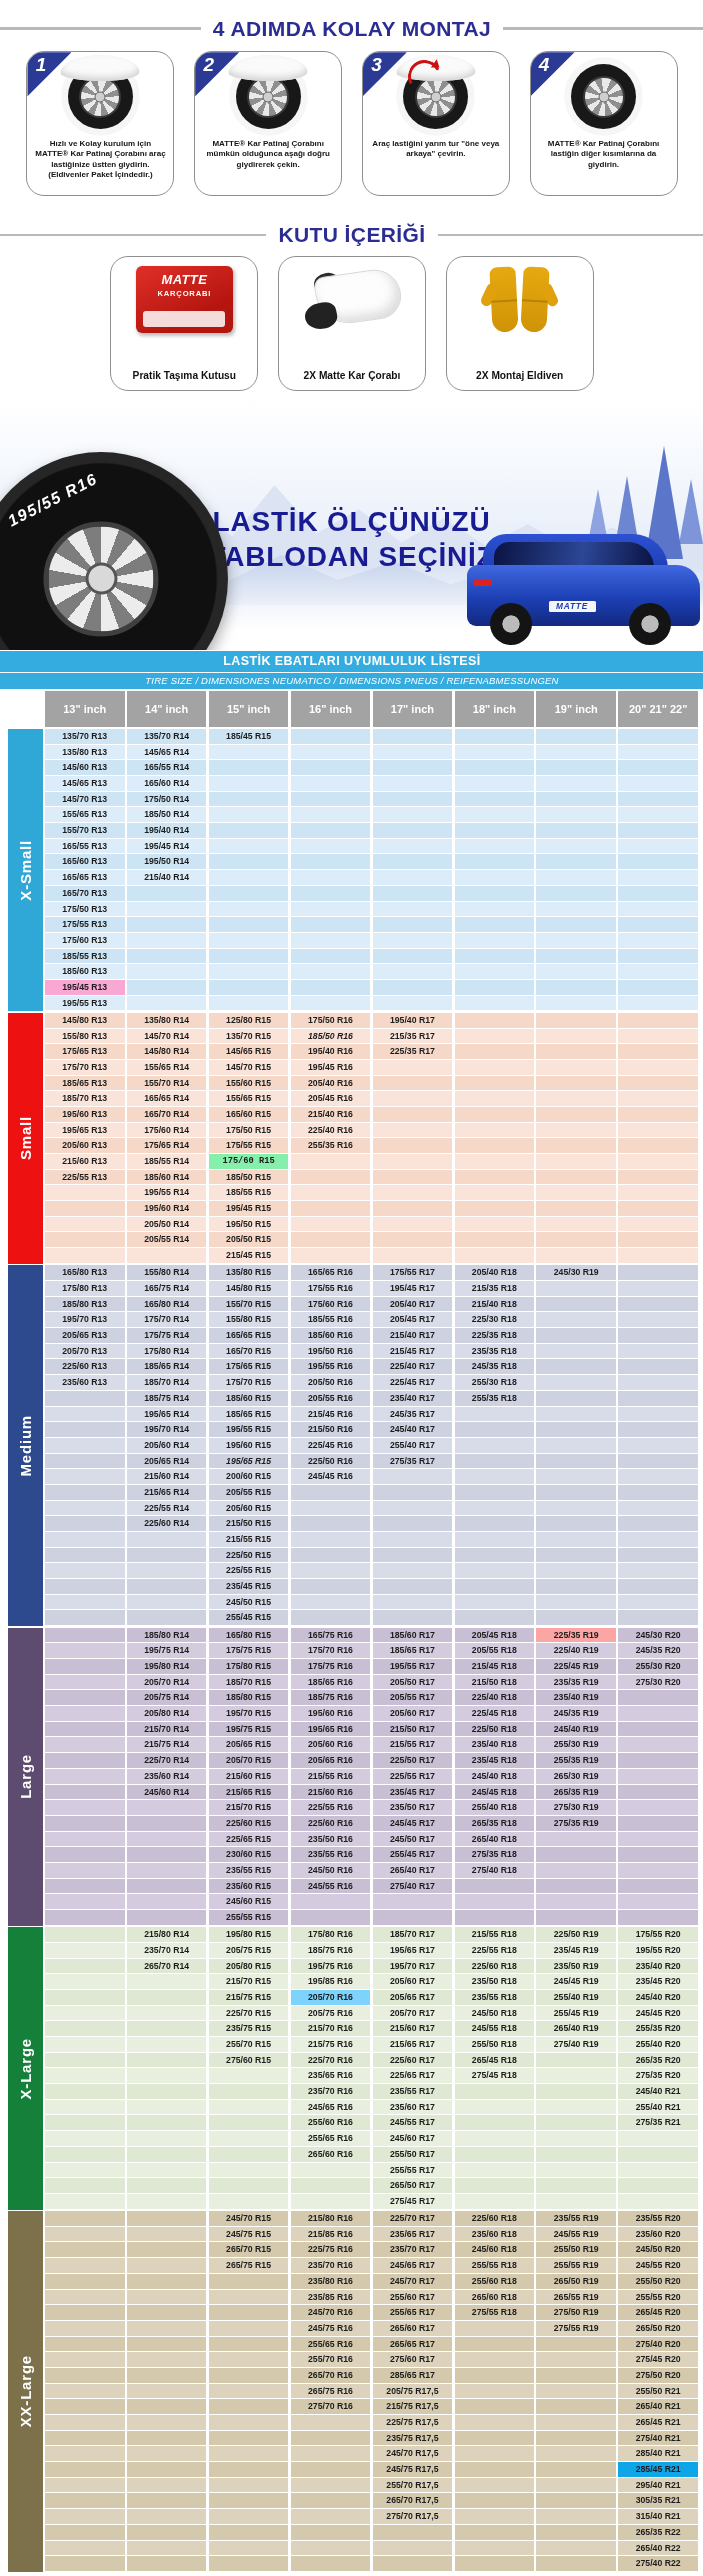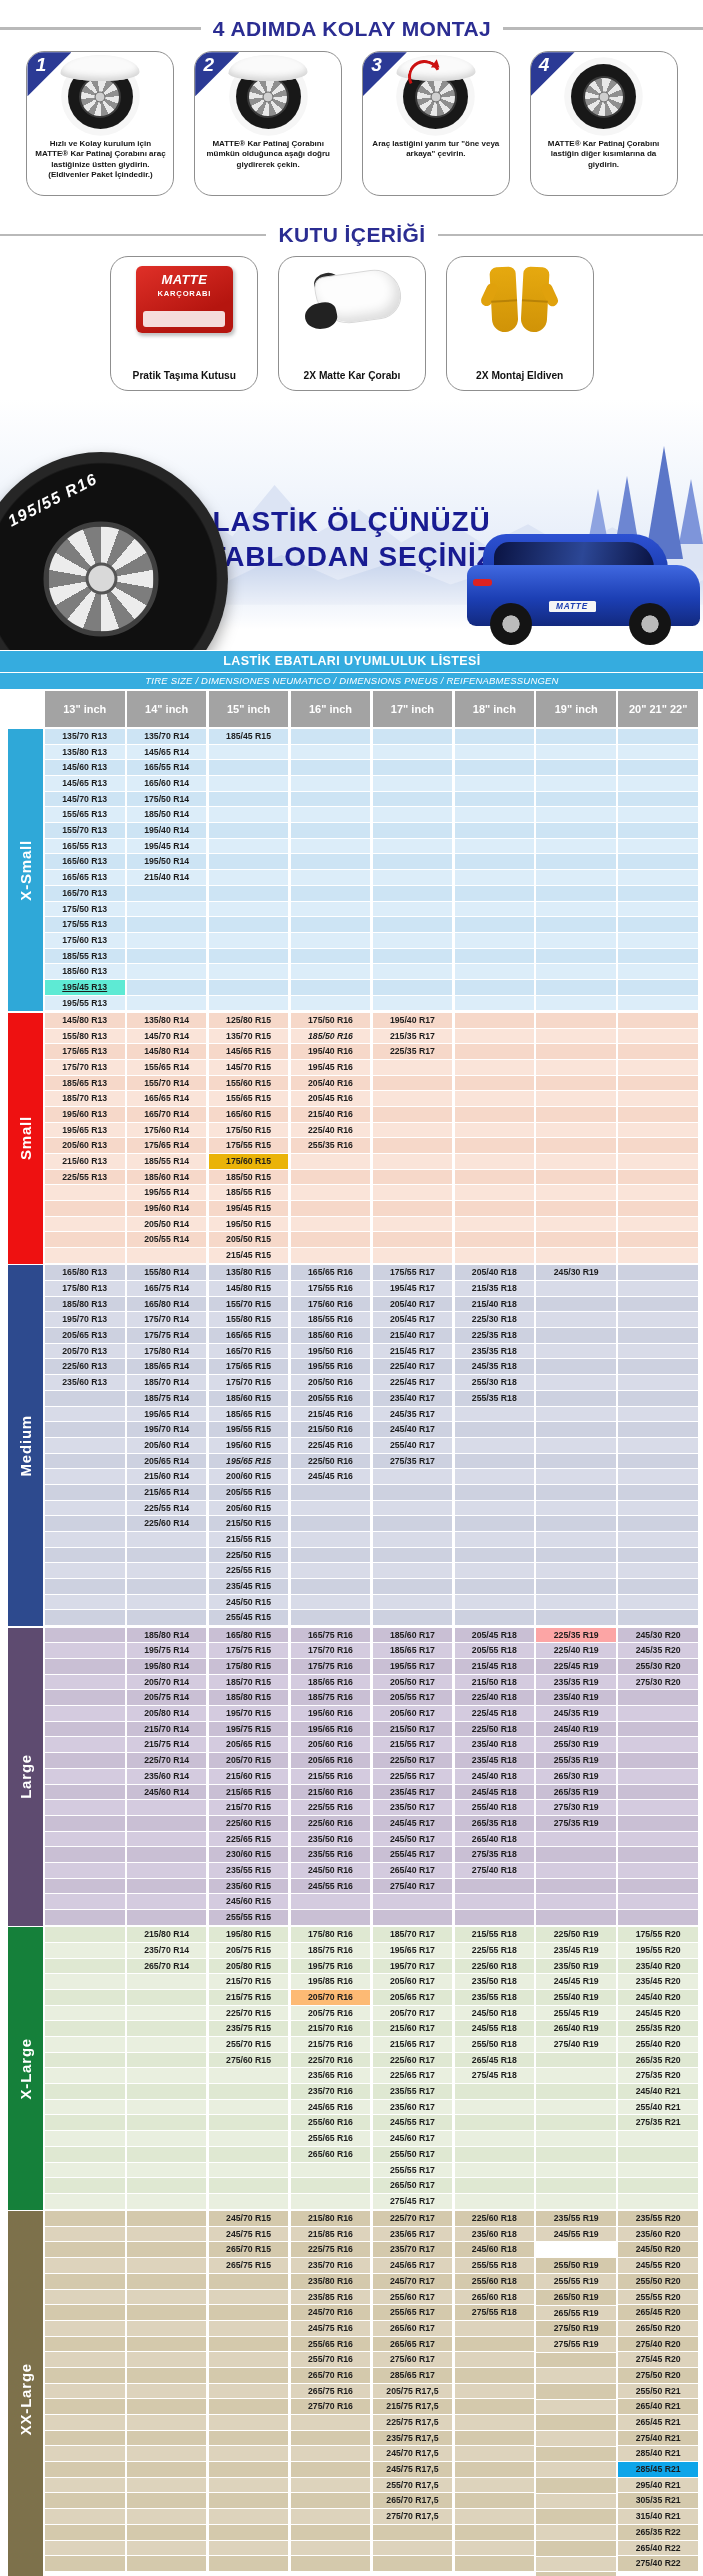--- a/index.html
+++ b/index.html
@@ -253,21 +253,21 @@
           <div class="cell" style="background: rgb(205, 228, 244);">155/70 R13</div>
           <div class="cell" style="background: rgb(220, 237, 249);">165/55 R13</div>
           <div class="cell" style="background: rgb(205, 228, 244);">165/60 R13</div>
           <div class="cell" style="background: rgb(220, 237, 249);">165/65 R13</div>
           <div class="cell" style="background: rgb(205, 228, 244);">165/70 R13</div>
           <div class="cell" style="background: rgb(220, 237, 249);">175/50 R13</div>
           <div class="cell" style="background: rgb(205, 228, 244);">175/55 R13</div>
           <div class="cell" style="background: rgb(220, 237, 249);">175/60 R13</div>
           <div class="cell" style="background: rgb(205, 228, 244);">185/55 R13</div>
           <div class="cell" style="background: rgb(220, 237, 249);">185/60 R13</div>
-          <div class="cell" style="background: #5eead4; text-decoration: underline;">195/45 R13</div>
+          <div class="cell" style="background: #f9a8d4;">195/45 R13</div>
           <div class="cell" style="background: rgb(220, 237, 249);">195/55 R13</div>
         </div>
         <div class="gcol">
           <div class="cell" style="background: rgb(205, 228, 244);">135/70 R14</div>
           <div class="cell" style="background: rgb(220, 237, 249);">145/65 R14</div>
           <div class="cell" style="background: rgb(205, 228, 244);">165/55 R14</div>
           <div class="cell" style="background: rgb(220, 237, 249);">165/60 R14</div>
           <div class="cell" style="background: rgb(205, 228, 244);">175/50 R14</div>
           <div class="cell" style="background: rgb(220, 237, 249);">185/50 R14</div>
           <div class="cell" style="background: rgb(205, 228, 244);">195/40 R14</div>
@@ -447,21 +447,21 @@
         <div class="gcol">
           <div class="cell" style="background: rgb(246, 216, 201);">125/80 R15</div>
           <div class="cell" style="background: rgb(250, 228, 217);">135/70 R15</div>
           <div class="cell" style="background: rgb(246, 216, 201);">145/65 R15</div>
           <div class="cell" style="background: rgb(250, 228, 217);">145/70 R15</div>
           <div class="cell" style="background: rgb(246, 216, 201);">155/60 R15</div>
           <div class="cell" style="background: rgb(250, 228, 217);">155/65 R15</div>
           <div class="cell" style="background: rgb(246, 216, 201);">165/60 R15</div>
           <div class="cell" style="background: rgb(250, 228, 217);">175/50 R15</div>
           <div class="cell" style="background: rgb(246, 216, 201);">175/55 R15</div>
-          <div class="cell" style="background: #eab308;">175/60 R15</div>
+          <div class="cell" style="background: #86efac; font-family: Liberation Mono, monospace;">175/60 R15</div>
           <div class="cell" style="background: rgb(246, 216, 201);">185/50 R15</div>
           <div class="cell" style="background: rgb(250, 228, 217);">185/55 R15</div>
           <div class="cell" style="background: rgb(246, 216, 201);">195/45 R15</div>
           <div class="cell" style="background: rgb(250, 228, 217);">195/50 R15</div>
           <div class="cell" style="background: rgb(246, 216, 201);">205/50 R15</div>
           <div class="cell" style="background: rgb(250, 228, 217);">215/45 R15</div>
         </div>
         <div class="gcol">
           <div class="cell" style="background: rgb(246, 216, 201);">175/50 R16</div>
           <div class="cell" style="background: rgb(250, 228, 217); font-style: italic;">185/50 R16</div>
@@ -993,21 +993,21 @@
           <div class="cell" style="background: rgb(223, 232, 210);"></div>
           <div class="cell" style="background: rgb(233, 239, 223);"></div>
           <div class="cell" style="background: rgb(223, 232, 210);"></div>
           <div class="cell" style="background: rgb(233, 239, 223);"></div>
         </div>
         <div class="gcol">
           <div class="cell" style="background: rgb(223, 232, 210);">175/80 R16</div>
           <div class="cell" style="background: rgb(233, 239, 223);">185/75 R16</div>
           <div class="cell" style="background: rgb(223, 232, 210);">195/75 R16</div>
           <div class="cell" style="background: rgb(233, 239, 223);">195/85 R16</div>
-          <div class="cell" style="background: #fdba74;">205/70 R16</div>
+          <div class="cell" style="background: #7dd3fc;">205/70 R16</div>
           <div class="cell" style="background: rgb(233, 239, 223);">205/75 R16</div>
           <div class="cell" style="background: rgb(223, 232, 210);">215/70 R16</div>
           <div class="cell" style="background: rgb(233, 239, 223);">215/75 R16</div>
           <div class="cell" style="background: rgb(223, 232, 210);">225/70 R16</div>
           <div class="cell" style="background: rgb(233, 239, 223);">235/65 R16</div>
           <div class="cell" style="background: rgb(223, 232, 210);">235/70 R16</div>
           <div class="cell" style="background: rgb(233, 239, 223);">245/65 R16</div>
           <div class="cell" style="background: rgb(223, 232, 210);">255/60 R16</div>
           <div class="cell" style="background: rgb(233, 239, 223);">255/65 R16</div>
           <div class="cell" style="background: rgb(223, 232, 210);">265/60 R16</div>
@@ -1246,21 +1246,21 @@
           <div class="cell" style="background: rgb(221, 211, 188);"></div>
           <div class="cell" style="background: rgb(212, 201, 172);"></div>
           <div class="cell" style="background: rgb(221, 211, 188);"></div>
           <div class="cell" style="background: rgb(212, 201, 172);"></div>
           <div class="cell" style="background: rgb(221, 211, 188);"></div>
           <div class="cell" style="background: rgb(212, 201, 172);"></div>
         </div>
         <div class="gcol">
           <div class="cell" style="background: rgb(212, 201, 172);">235/55 R19</div>
           <div class="cell" style="background: rgb(221, 211, 188);">245/55 R19</div>
-          <div class="cell" style="background: rgb(212, 201, 172); margin-top: 16px;">255/50 R19</div>
+          <div class="cell" style="background: rgb(212, 201, 172);">255/50 R19</div>
           <div class="cell" style="background: rgb(221, 211, 188);">255/55 R19</div>
           <div class="cell" style="background: rgb(212, 201, 172);">265/50 R19</div>
           <div class="cell" style="background: rgb(221, 211, 188);">265/55 R19</div>
           <div class="cell" style="background: rgb(212, 201, 172);">275/50 R19</div>
           <div class="cell" style="background: rgb(221, 211, 188);">275/55 R19</div>
           <div class="cell" style="background: rgb(212, 201, 172);"></div>
           <div class="cell" style="background: rgb(221, 211, 188);"></div>
           <div class="cell" style="background: rgb(212, 201, 172);"></div>
           <div class="cell" style="background: rgb(221, 211, 188);"></div>
           <div class="cell" style="background: rgb(212, 201, 172);"></div>

